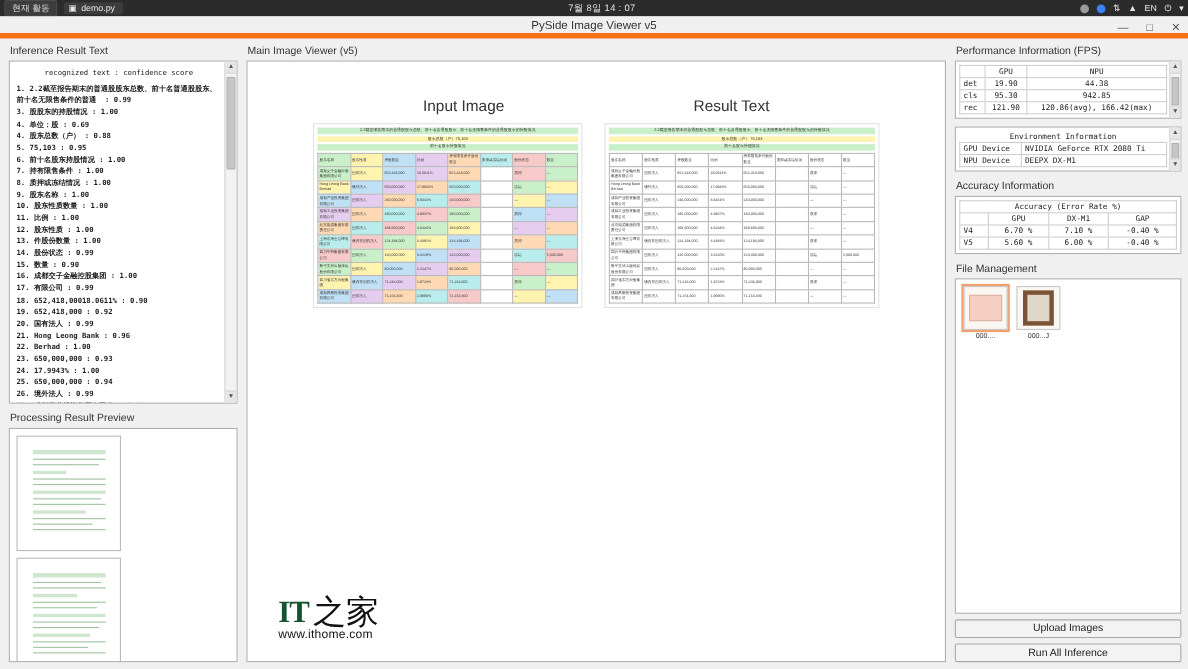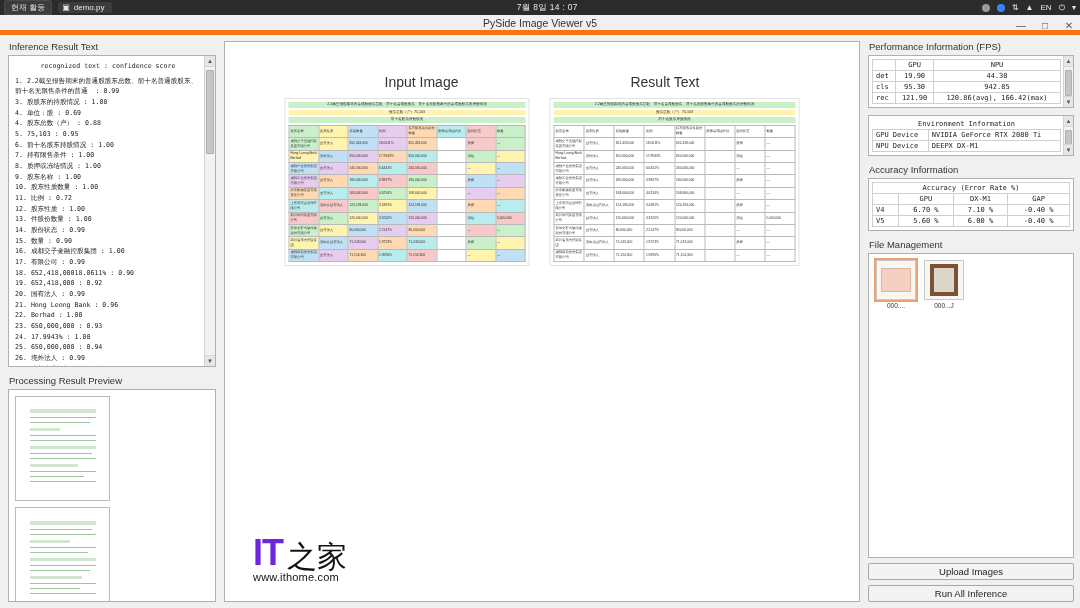--- a/index.html
+++ b/index.html
@@ -54,21 +54,21 @@
   .leftcol { width:208px; display:flex; flex-direction:column; }
   .ocr-box {
     height:312px; position:relative; overflow:hidden;
     background:#fff; border:1px solid #b0b0b0;
   }
   .ocr-inner {
     padding:5px 14px 4px 6px; font-family:"DejaVu Sans Mono", monospace;
     font-size:6.6px; line-height:1.62; color:#1a1a1a;
   }
   .ocr-head { text-align:center; margin-bottom:4px; }
-  .ocr-line { white-space:pre-wrap; word-break:break-all; }
+  .ocr-line { white-space:pre-wrap; word-break:break-all;font-weight:bold; }
   .vscroll {
     position:absolute; right:0; top:0; bottom:0; width:11px;
     background:#f2f2f2; border-left:1px solid #d2d2d2;
   }
   .vscroll .arrow {
     height:11px; display:flex; align-items:center; justify-content:center;
     font-size:6px; color:#555; background:#e6e6e6; border-bottom:1px solid #d6d6d6;
   }
   .vscroll .arrow.bot { position:absolute; bottom:0; left:0; right:0; border-top:1px solid #d6d6d6; border-bottom:none;}
   .vscroll .thumb {
@@ -119,21 +119,21 @@
   .hl-t { background:#b9ecec; }
   .dtable { width:100%; border-collapse:collapse; table-layout:fixed; }
   .dtable td {
     border:0.4px solid #b9b9b9; padding:0.6px 1px; font-size:3.3px;
     vertical-align:middle; word-break:break-all;
   }
   .ith {
     position:absolute; left:28px; bottom:18px; display:flex; flex-direction:column; gap:2px;
   }
   .ith-top { display:flex; align-items:flex-end; gap:4px; }
-  .ith-it { font-size:36px; font-weight:bold; color:#6d28d9; line-height:0.85; letter-spacing:-1px; }
+  .ith-it { font-size:28px; font-weight:bold; color:#14532d; line-height:0.85; letter-spacing:-1px;font-family:Liberation Serif, serif; }
   .ith-cn { font-size:30px; color:#111; line-height:0.85; font-family:"DejaVu Sans", sans-serif;text-align:right;}
   .ith-url { font-size:11px; color:#111; letter-spacing:.2px; }
 
   
   .rightcol { width:206px; display:flex; flex-direction:column; }
   .mini-table { width:100%; border-collapse:collapse; font-family:"DejaVu Sans Mono", monospace; font-size:7px; }
   .mini-table th, .mini-table td {
     border:1px solid #cfcfcf; padding:1px 3px; text-align:center; color:#222; font-weight:normal;
   }
   .mini-table td.lbl { text-align:left; }
@@ -209,21 +209,21 @@
               <div class="ocr-line">前十名无限售条件的普通  : 0.99</div>
               <div class="ocr-line">3. 股股东的持股情况 : 1.00</div>
               <div class="ocr-line">4. 单位：股 : 0.69</div>
               <div class="ocr-line">4. 股东总数（户） : 0.88</div>
               <div class="ocr-line">5. 75,103 : 0.95</div>
               <div class="ocr-line">6. 前十名股东持股情况 : 1.00</div>
               <div class="ocr-line">7. 持有限售条件 : 1.00</div>
               <div class="ocr-line">8. 质押或冻结情况 : 1.00</div>
               <div class="ocr-line">9. 股东名称 : 1.00</div>
               <div class="ocr-line">10. 股东性质数量 : 1.00</div>
-              <div class="ocr-line">11. 比例 : 0.72</div>
+              <div class="ocr-line">11. 比例 : 1.00</div>
               <div class="ocr-line">12. 股东性质 : 1.00</div>
               <div class="ocr-line">13. 件股份数量 : 1.00</div>
               <div class="ocr-line">14. 股份状态 : 0.99</div>
               <div class="ocr-line">15. 数量 : 0.90</div>
               <div class="ocr-line">16. 成都交子金融控股集团 : 1.00</div>
               <div class="ocr-line">17. 有限公司 : 0.99</div>
               <div class="ocr-line">18. 652,418,00018.0611% : 0.90</div>
               <div class="ocr-line">19. 652,418,000 : 0.92</div>
               <div class="ocr-line">20. 国有法人 : 0.99</div>
               <div class="ocr-line">21. Hong Leong Bank : 0.96</div>
@@ -276,20 +276,21 @@
             <div class="l" style="top:67px;width:66px;"></div>
             <div class="l" style="top:72px;width:50px;"></div>
             <div class="l" style="top:77px;width:66px;"></div>
           </div>
         </div>
 
       </div>
     </div>
 
     <div class="centercol">
+      <div class="sectlabel">Main Image Viewer (v5)</div>
       <div class="viewer">
 
         <div class="pane-titles">
           <div>Input Image</div>
           <div>Result Text</div>
         </div>
 
         <div class="docpair">
 
           <div class="docsheet">

